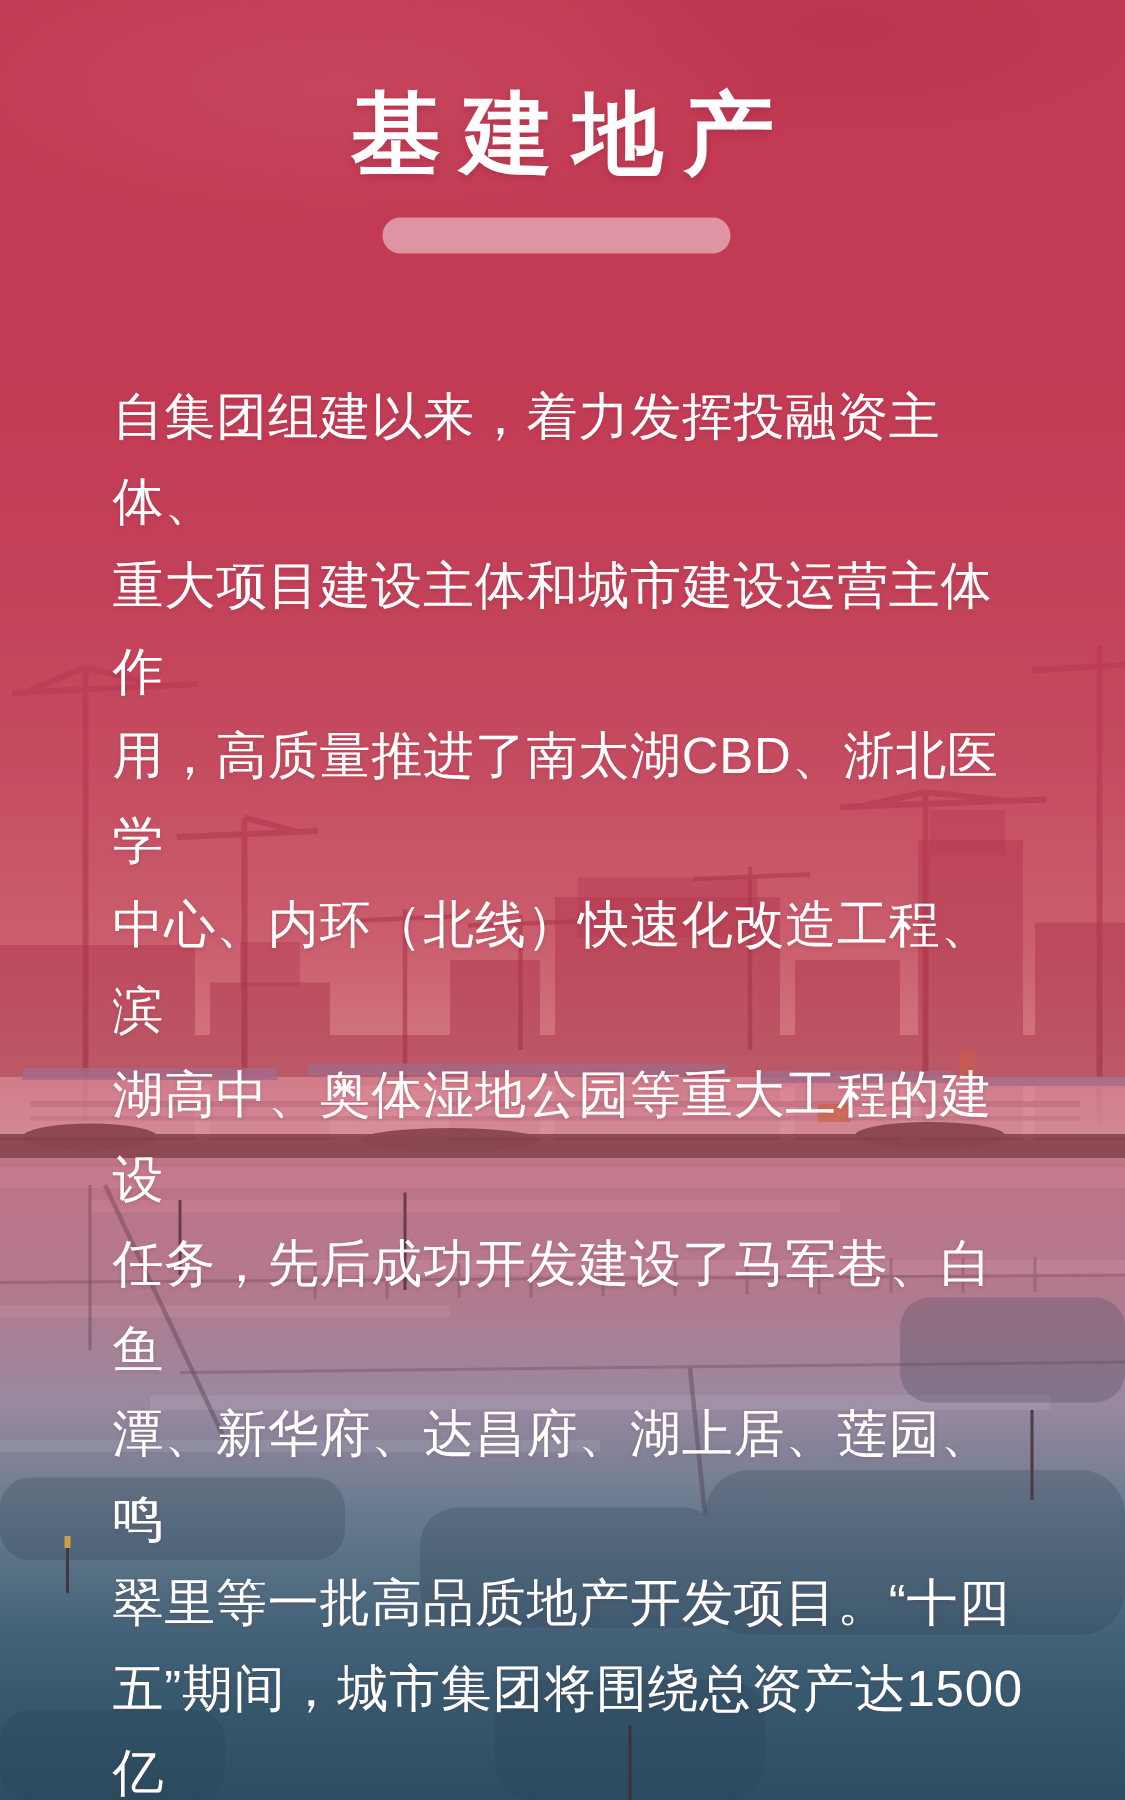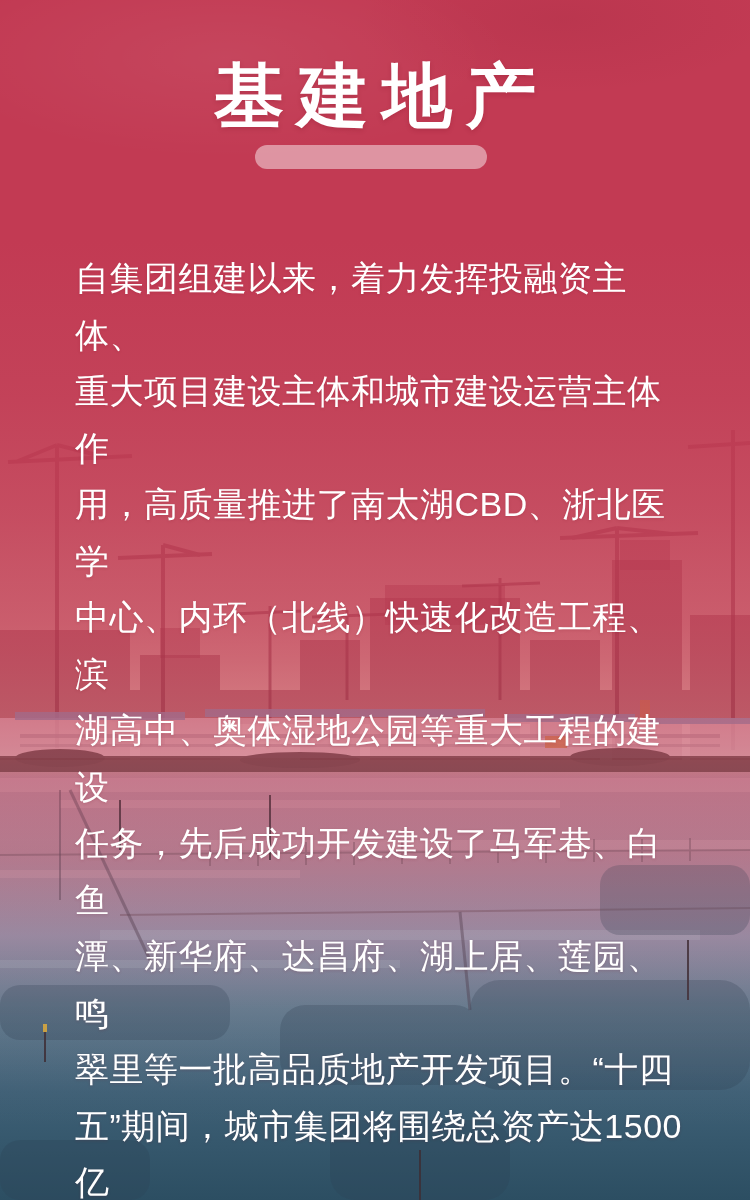--- a/index.html
+++ b/index.html
@@ -73,21 +73,21 @@
   }
 
   .page-title {
     position: absolute;
     top: 56px;
     left: 0; right: 0;
     text-align: center;
     color: #ffffff;
     font-family: "DejaVu Serif", serif;
     font-weight: 700;
-    font-size: 70px;
+    font-size: 60px;
     line-height: 1.15;
     letter-spacing: 14px;
     text-indent: 14px;
     text-shadow: 0 2px 4px rgba(130,20,40,0.25);
   }
 
   .body-text {
     position: absolute;
     top: 250px;
     left: 75px;

